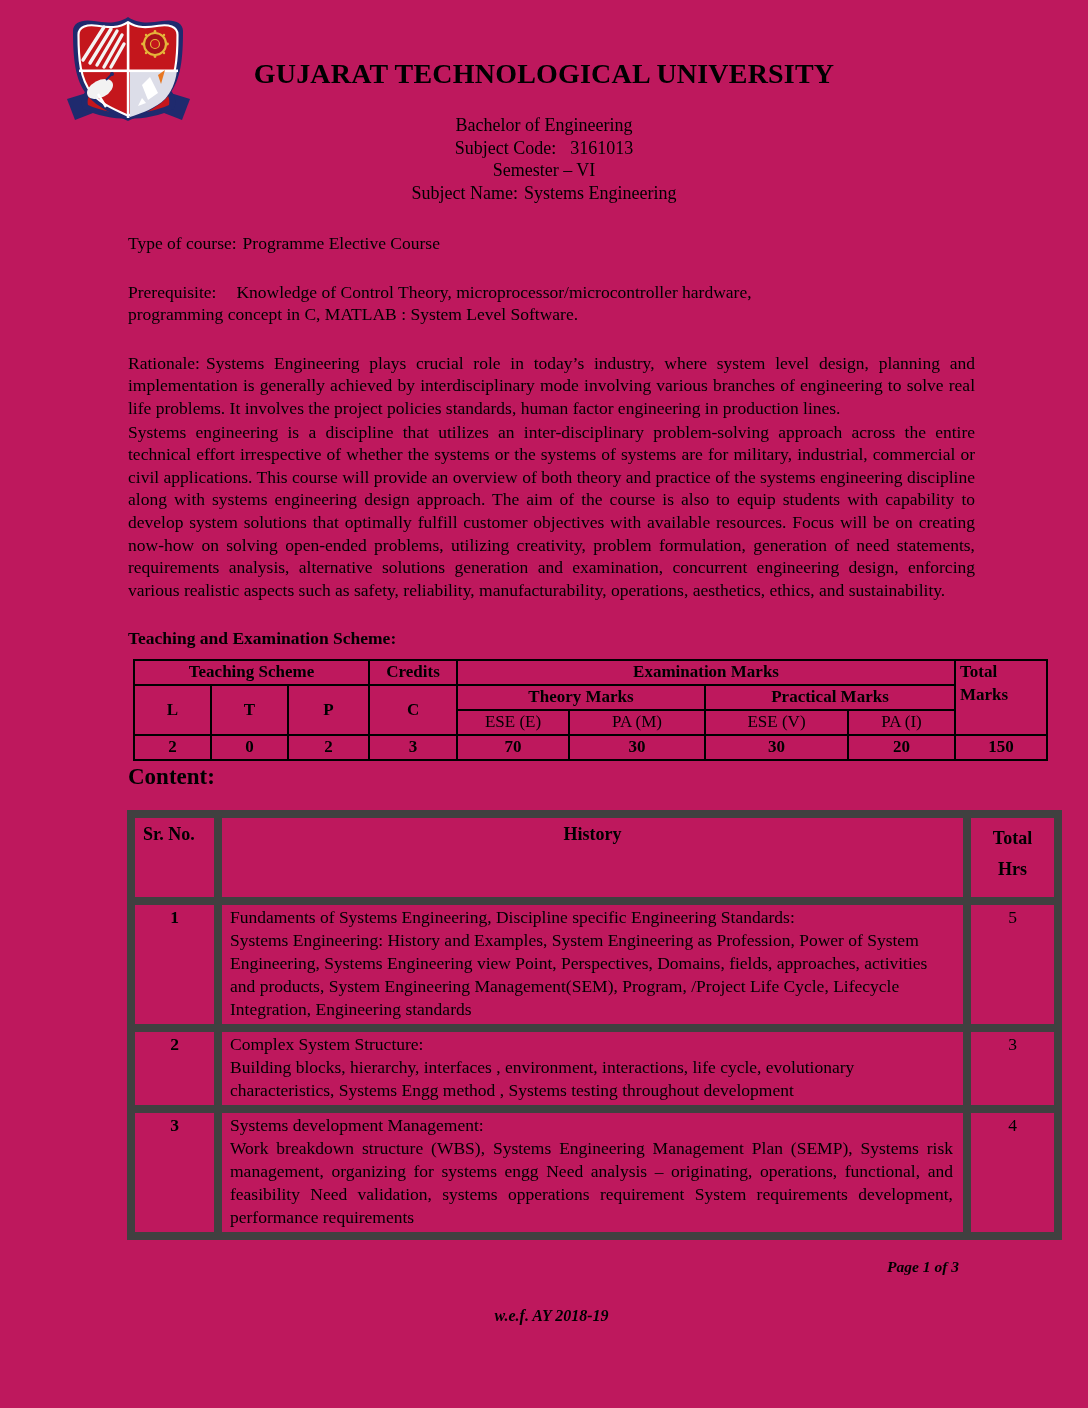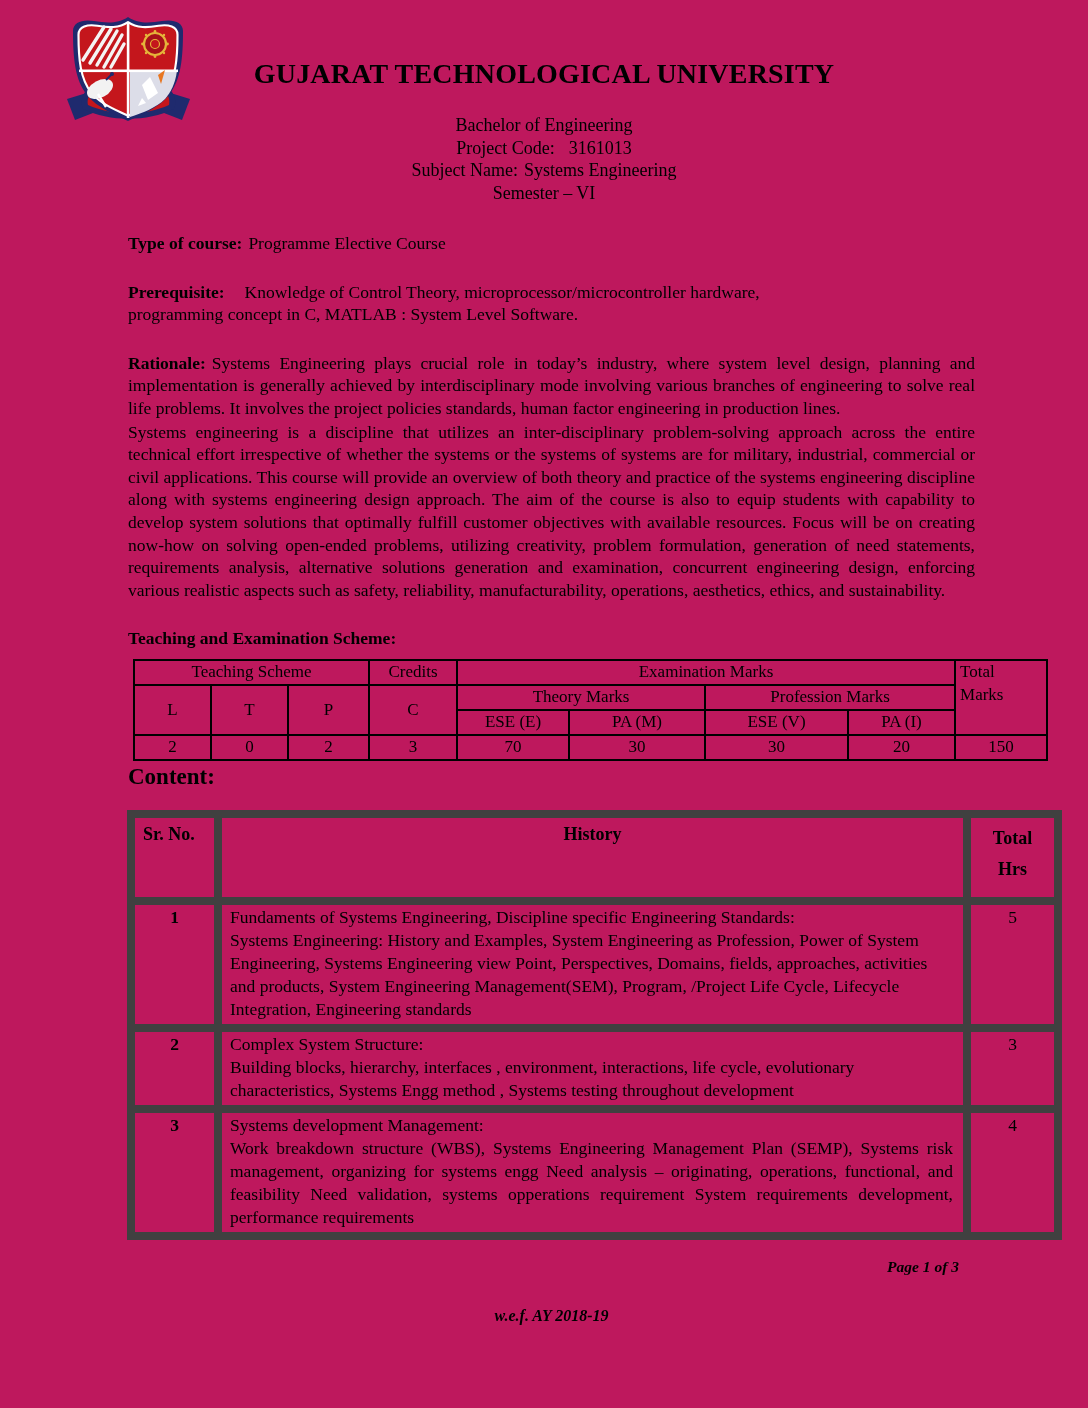--- a/index.html
+++ b/index.html
@@ -20,34 +20,34 @@
   .subhead{
     position:absolute;top:114px;left:0;right:0;
     text-align:center;font-weight:normal;font-size:18px;line-height:22.5px;
   }
   .gap-sm{display:inline-block;width:6px;}
   .gap-md{display:inline-block;width:14px;}
   .gap-lg{display:inline-block;width:20px;}
 
   
   .textcol{padding:0 113px 0 128px;font-size:17.5px;line-height:22.6px;}
-  .b{font-weight:bold;}
+  .b{font-weight:normal;}
   .type-line{margin:20px 0 0 0;}
   .prereq{margin:26px 0 0 0;}
   .prereq-line2{display:block;}
   .rationale{margin:26px 0 0 0;text-align:justify;}
   .para2{margin:1px 0 0 0;text-align:justify;}
   .section-heading{margin:26px 0 0 0;font-size:17.5px;font-weight:bold;}
 
   
   table{border-collapse:collapse;table-layout:fixed;}
   .scheme{width:913px;margin:9px 0 0 5px;font-size:17px;}
   .scheme td{
     border:2px solid #000;text-align:center;vertical-align:middle;
-    height:23px;padding:0;font-weight:normal;
+    height:23px;padding:0;font-weight:bold;
   }
   .scheme .ese-row td{font-weight:normal;}
   .scheme .total-cell{vertical-align:top;text-align:left;padding:0 4px;}
 
   .content-label{margin:5px 0 0 0;font-size:23px;font-weight:bold;font-family:Liberation Serif, serif;}
 
   
   .content-table{width:927px;margin:21px 0 0 -1px;font-size:17.5px;}
   .content-table th,.content-table td{border:8px solid #404040;}
   .content-table thead th{
@@ -129,26 +129,26 @@
         <polygon points="96,61 103,56 99,70" fill="#e87722"></polygon>
         <polygon points="80,84 76,92 84,89" fill="#ffffff"></polygon>
       </svg>
     </div>
 
     <h1 class="uni-title">GUJARAT TECHNOLOGICAL UNIVERSITY</h1>
 
     <div class="subhead">
       <div>Bachelor of Engineering</div>
       <div>
-        <span>Project Code:</span><span class="gap-md"></span><span>3161013</span>
+        <span>Subject Code:</span><span class="gap-md"></span><span>3161013</span>
       </div>
+      <div>Semester – VI</div>
       <div>
         <span>Subject Name:</span><span class="gap-sm"></span><span>Systems Engineering</span>
       </div>
-      <div>Semester – VI</div>
     </div>
   </div>
 
   <div class="textcol">
 
     <p class="type-line">
       <span class="b">Type of course:</span><span class="gap-sm"></span><span>Programme Elective Course</span>
     </p>
 
     <p class="prereq">
@@ -182,21 +182,21 @@
           <td>Credits</td>
           <td colspan="4">Examination Marks</td>
           <td rowspan="3" class="total-cell">Total Marks</td>
         </tr>
         <tr>
           <td rowspan="2">L</td>
           <td rowspan="2">T</td>
           <td rowspan="2">P</td>
           <td rowspan="2">C</td>
           <td colspan="2">Theory Marks</td>
-          <td colspan="2">Profession Marks</td>
+          <td colspan="2">Practical Marks</td>
         </tr>
         <tr class="ese-row">
           <td>ESE (E)</td>
           <td>PA (M)</td>
           <td>ESE (V)</td>
           <td>PA (I)</td>
         </tr>
         <tr>
           <td>2</td>
           <td>0</td>

